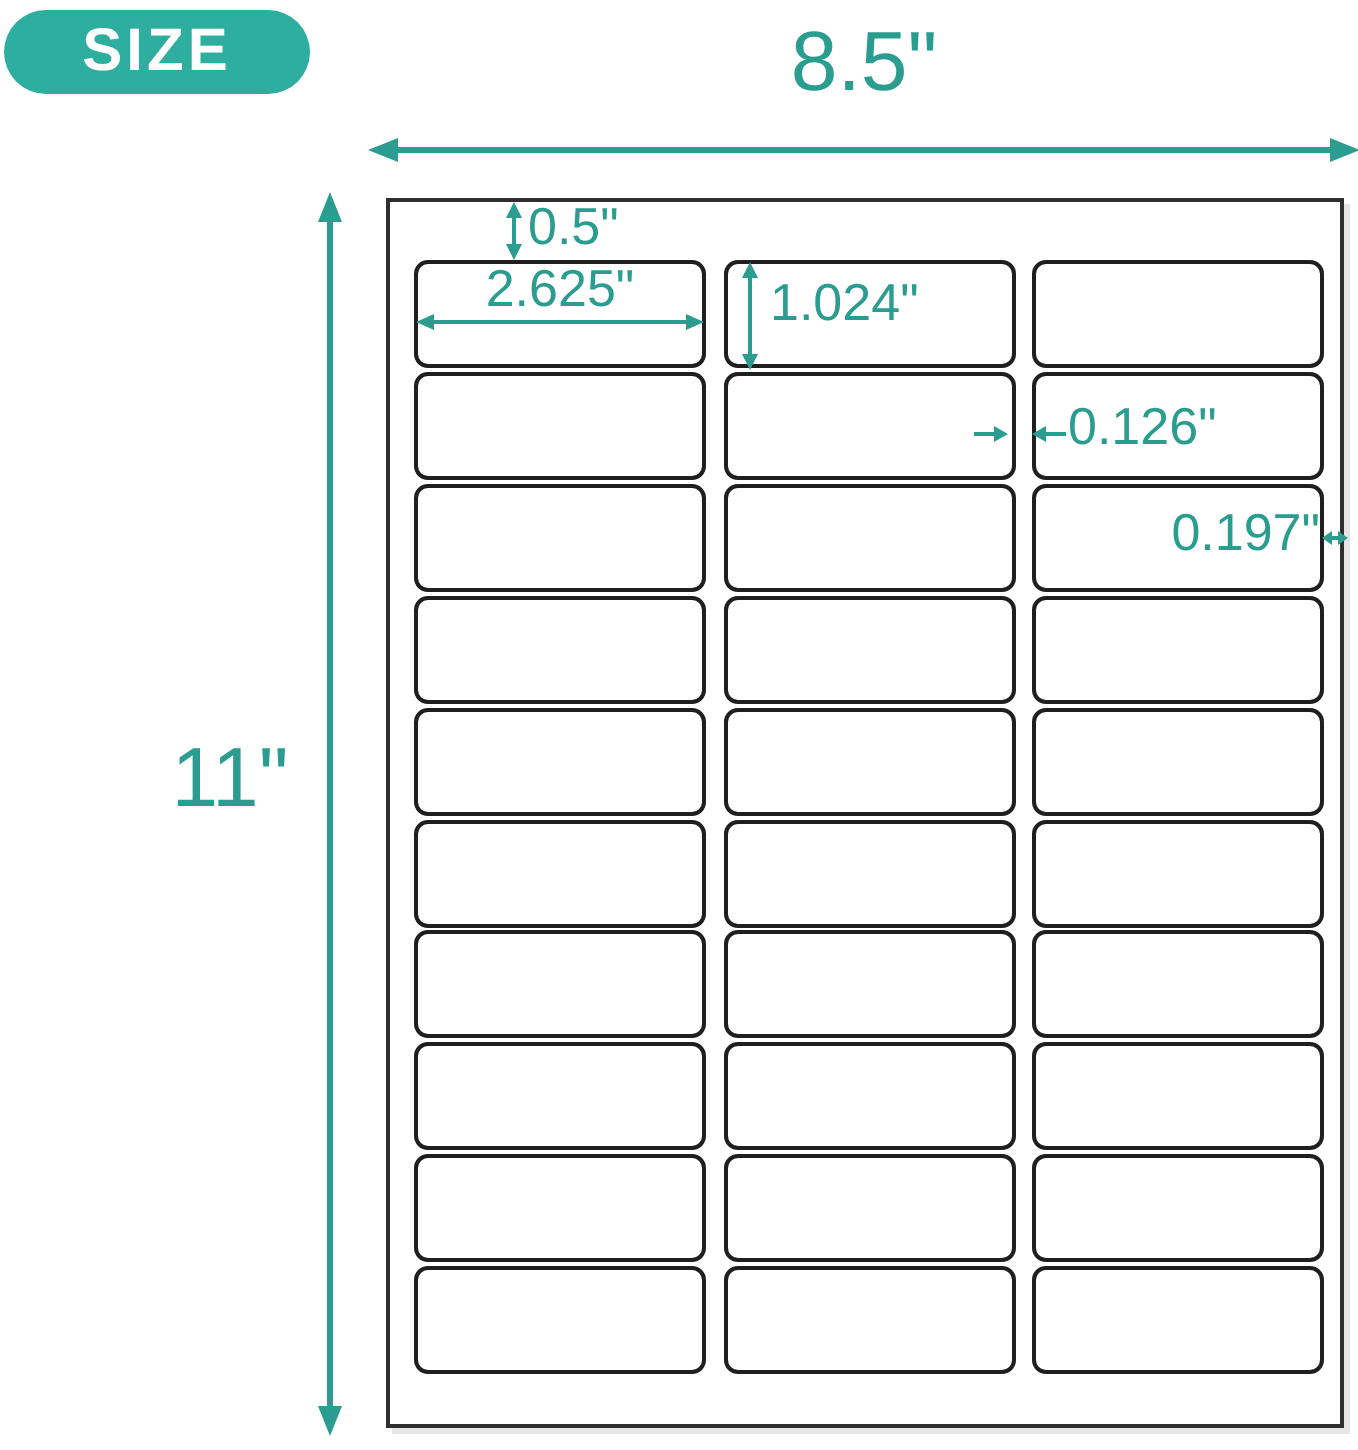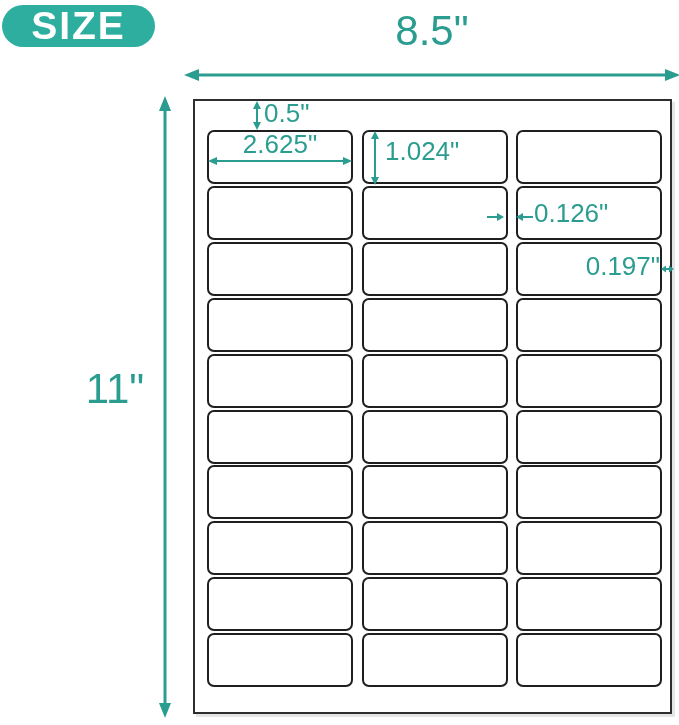--- a/index.html
+++ b/index.html
@@ -7,21 +7,21 @@
     position:relative; width:679px; height:725px;
     background:var(--background,#fff);
     font-family:"Liberation Sans", sans-serif;
     overflow:hidden;
   }
   .badge {
     position:absolute; left:2px; top:5px; width:153px; height:42px;
     background:var(--badge-bg); border-radius:21px;
     display:flex; align-items:center; justify-content:center;
   }
-  .badge span { color:var(--badge-text); font-weight:bold; font-size:39px; letter-spacing:2px; }
+  .badge span { color:var(--badge-text); font-weight:bold; font-size:30px; letter-spacing:2px; }
   .dim { position:absolute; color:var(--accent); line-height:1.1; white-space:nowrap; }
   .dim.big { font-size:42px; }
   .dim.small { font-size:26px; }
   .center { text-align:center; }
   .right { text-align:right; }
   .sheet {
     position:absolute; left:193px; top:99px; width:479px; height:615px;
     background:#fff; border:2px solid var(--sheet-border); box-sizing:border-box;
     box-shadow:3px 3px 0 rgba(0,0,0,0.10);
   }

